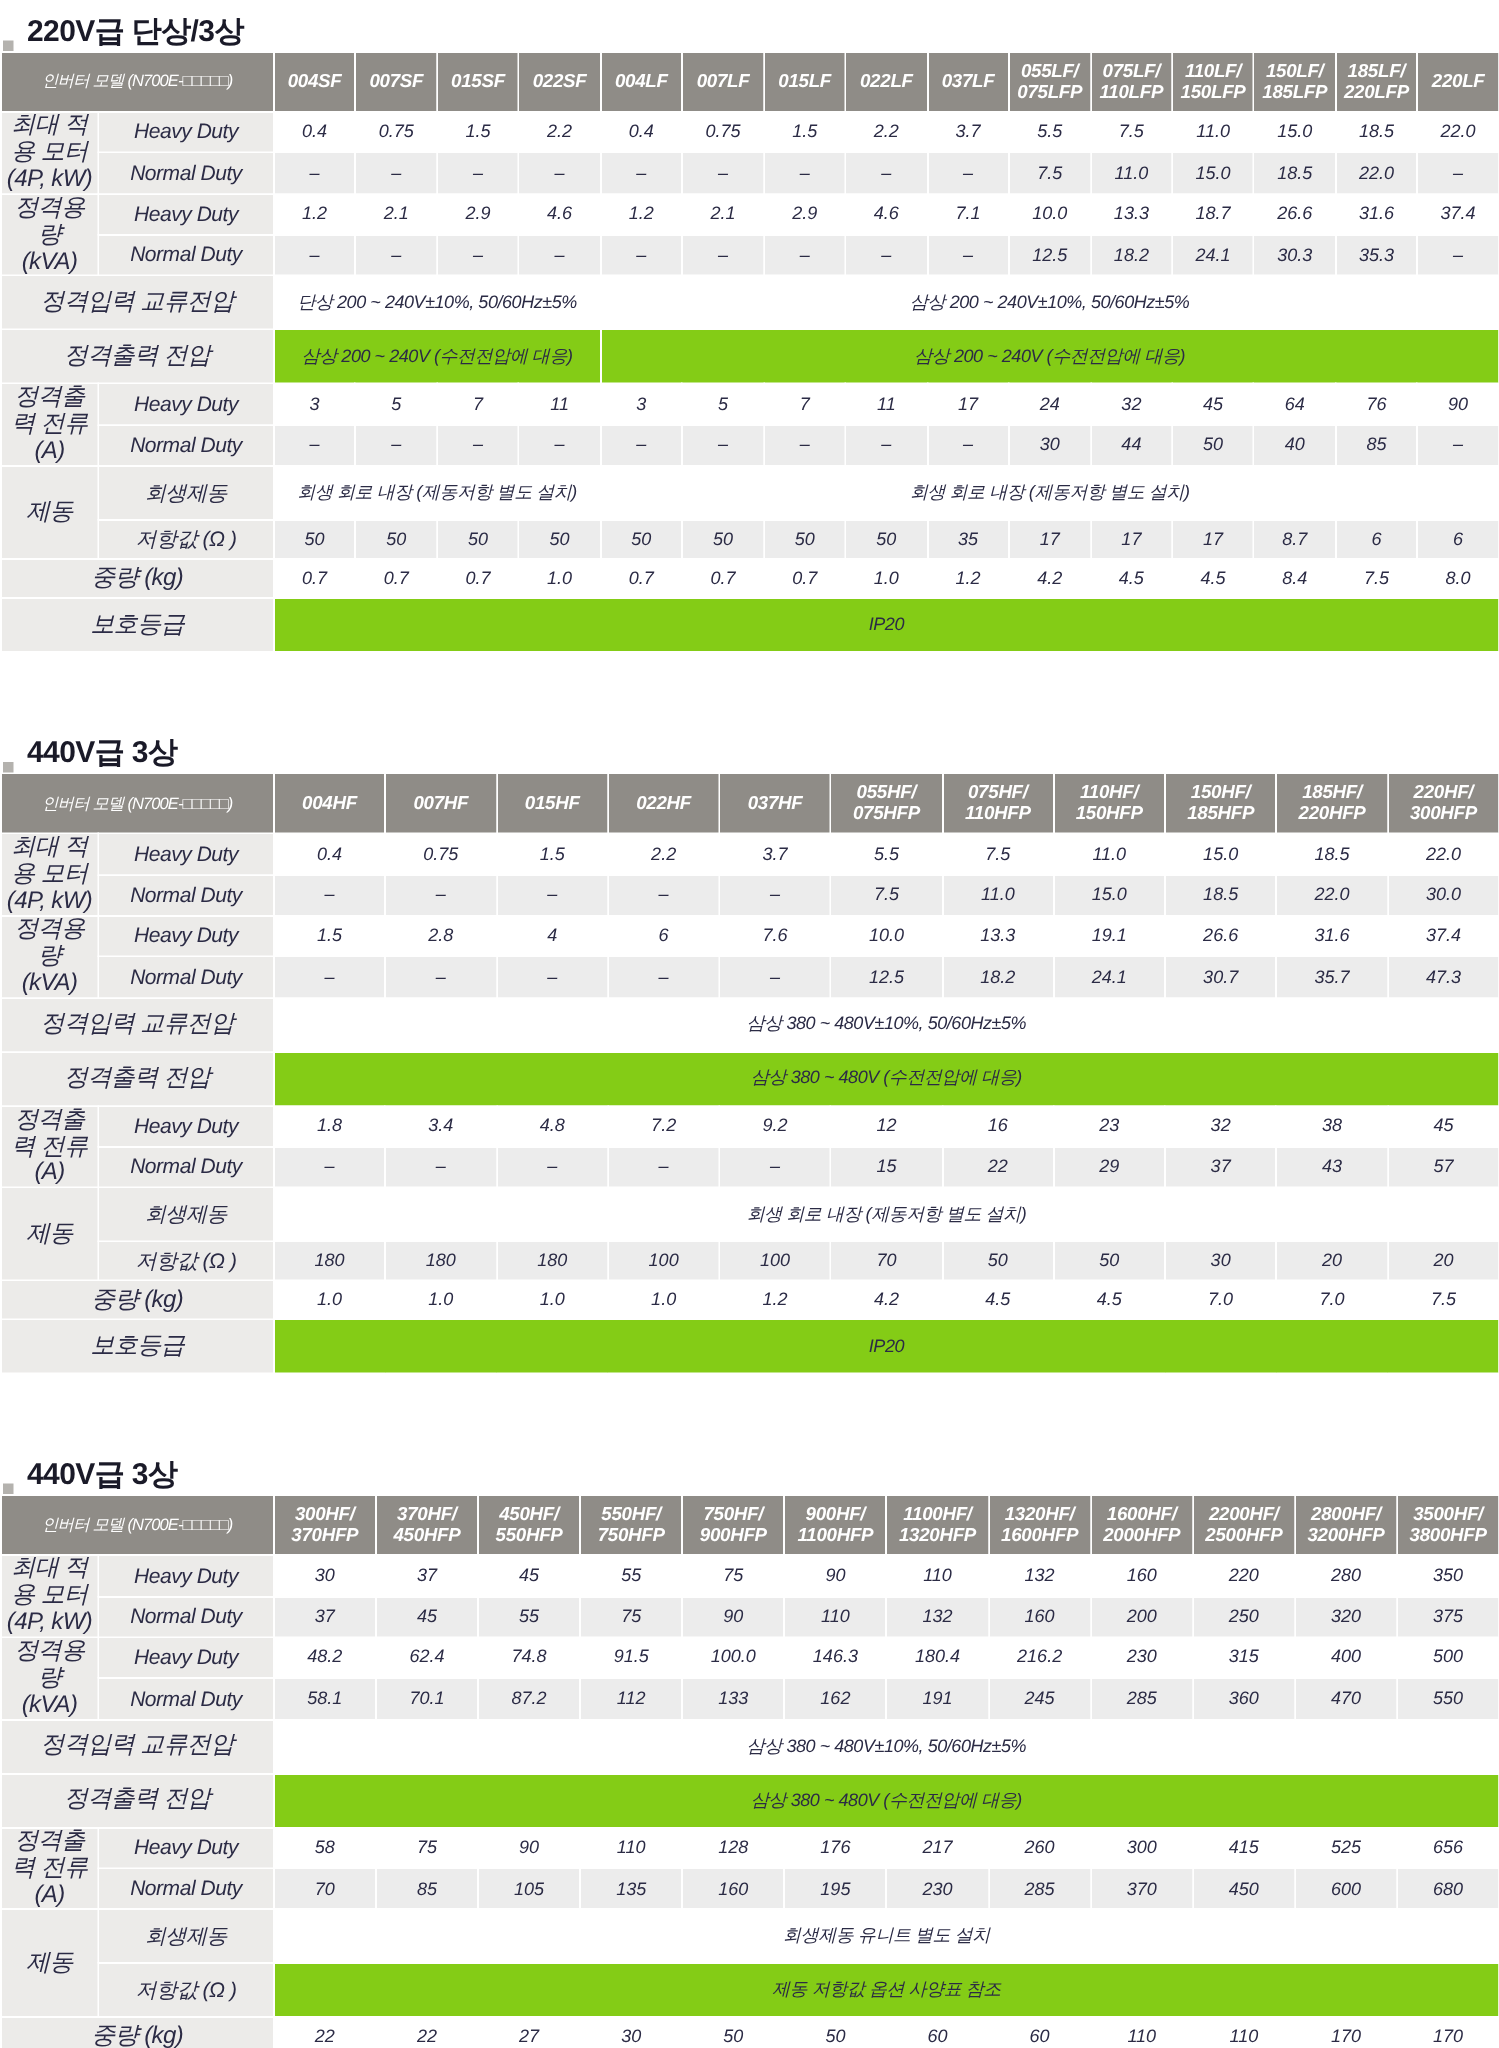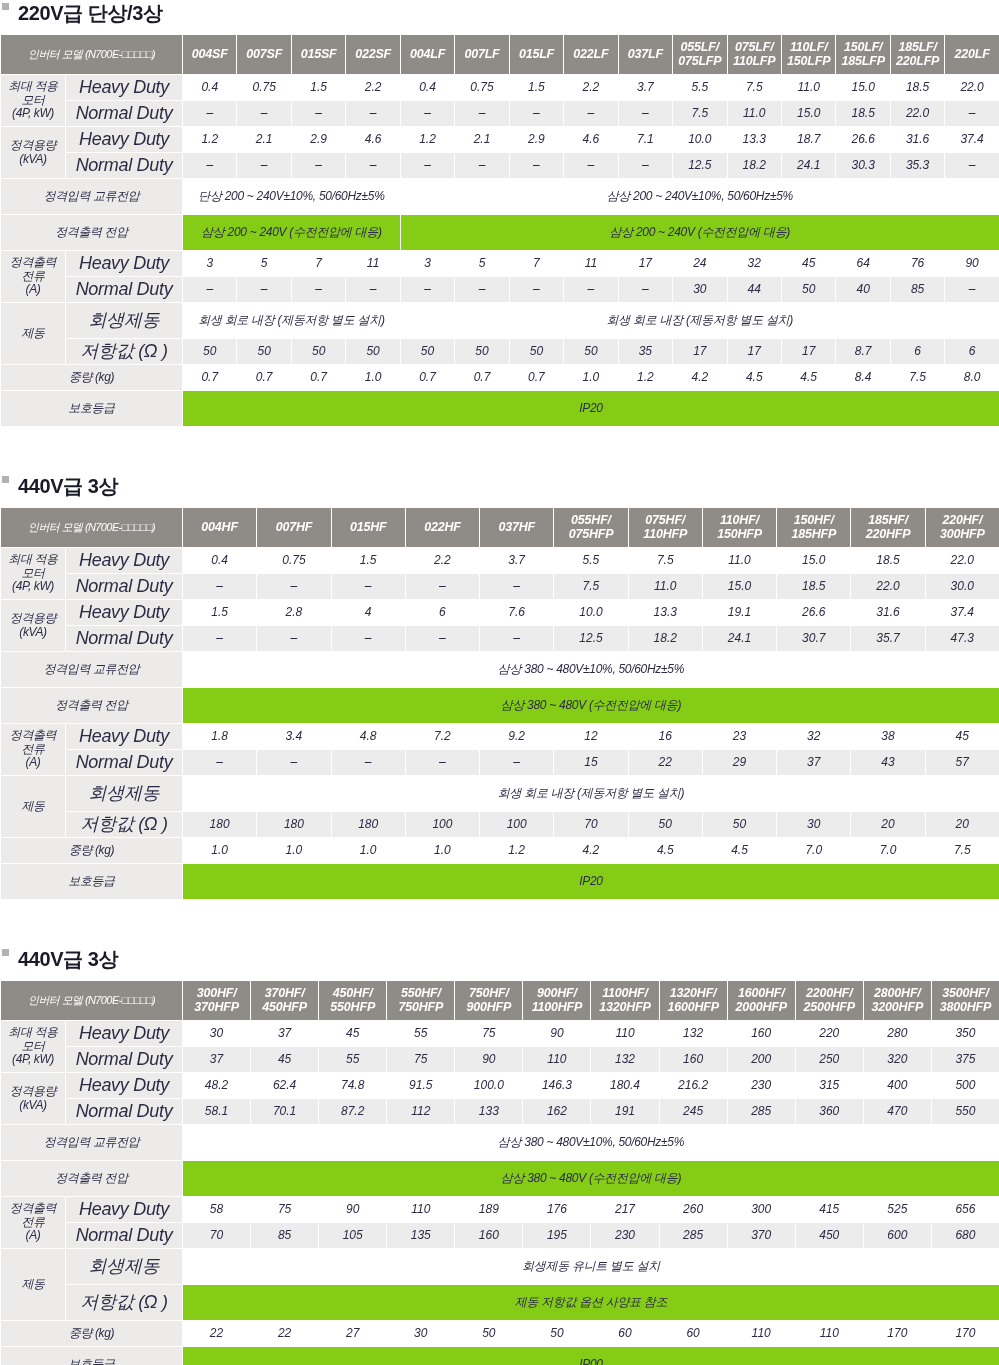--- a/index.html
+++ b/index.html
@@ -9,21 +9,21 @@
     background: #ffffff;
     font-family: "Liberation Sans", "DejaVu Sans", sans-serif;
     color: #2b2b38;
   }
   body { padding: 0 0 6px 0; }
 
   .section { width: 999px; }
 
   .section-heading {
     display: flex;
-    align-items: flex-start;
+    align-items: flex-end;
     gap: 9px;
     padding: 0 0 0 2px;
     height: 34px;
   }
   .heading-bullet {
     width: 7px; height: 7px;
     background: #b4b2ae;
     display: inline-block;
     flex: 0 0 auto;
     margin-top: 3px;
@@ -69,29 +69,29 @@
     font-weight: normal;
     letter-spacing: -0.6px;
   }
   .hdr-2line { display: block; line-height: 1.08; }
 
   
   td.lab {
     background: #ecebe9;
     text-align: left;
     padding-left: 6px;
-    font-size: 12px;
+    font-size: 16px;
     letter-spacing: -0.4px;
     color: #2b2b45;
   }
   td.sublab {
     background: #ecebe9;
     text-align: left;
     padding-left: 7px;
-    font-size: 18px;
+    font-size: 14px;
     letter-spacing: -0.3px;
     color: #2b2b45;
   }
 
   
   td.val { background: #ffffff; height: 26px; }
   tr.alt td.val { background: #ececec; }
   tr.alt td.span { background: #84cc16; }
   td.span { background: #ffffff; height: 36px; letter-spacing: -0.3px; }
 
@@ -725,21 +725,21 @@
           <tr>
             <td class="lab tall" rowspan="2">
               <div>정격출력 전류</div>
               <div>(A)</div>
             </td>
             <td class="sublab">Heavy Duty</td>
             <td class="val">58</td>
             <td class="val">75</td>
             <td class="val">90</td>
             <td class="val">110</td>
-            <td class="val">189</td>
+            <td class="val">128</td>
             <td class="val">176</td>
             <td class="val">217</td>
             <td class="val">260</td>
             <td class="val">300</td>
             <td class="val">415</td>
             <td class="val">525</td>
             <td class="val">656</td>
           </tr>
           <tr class="alt">
             <td class="sublab">Normal Duty</td>

